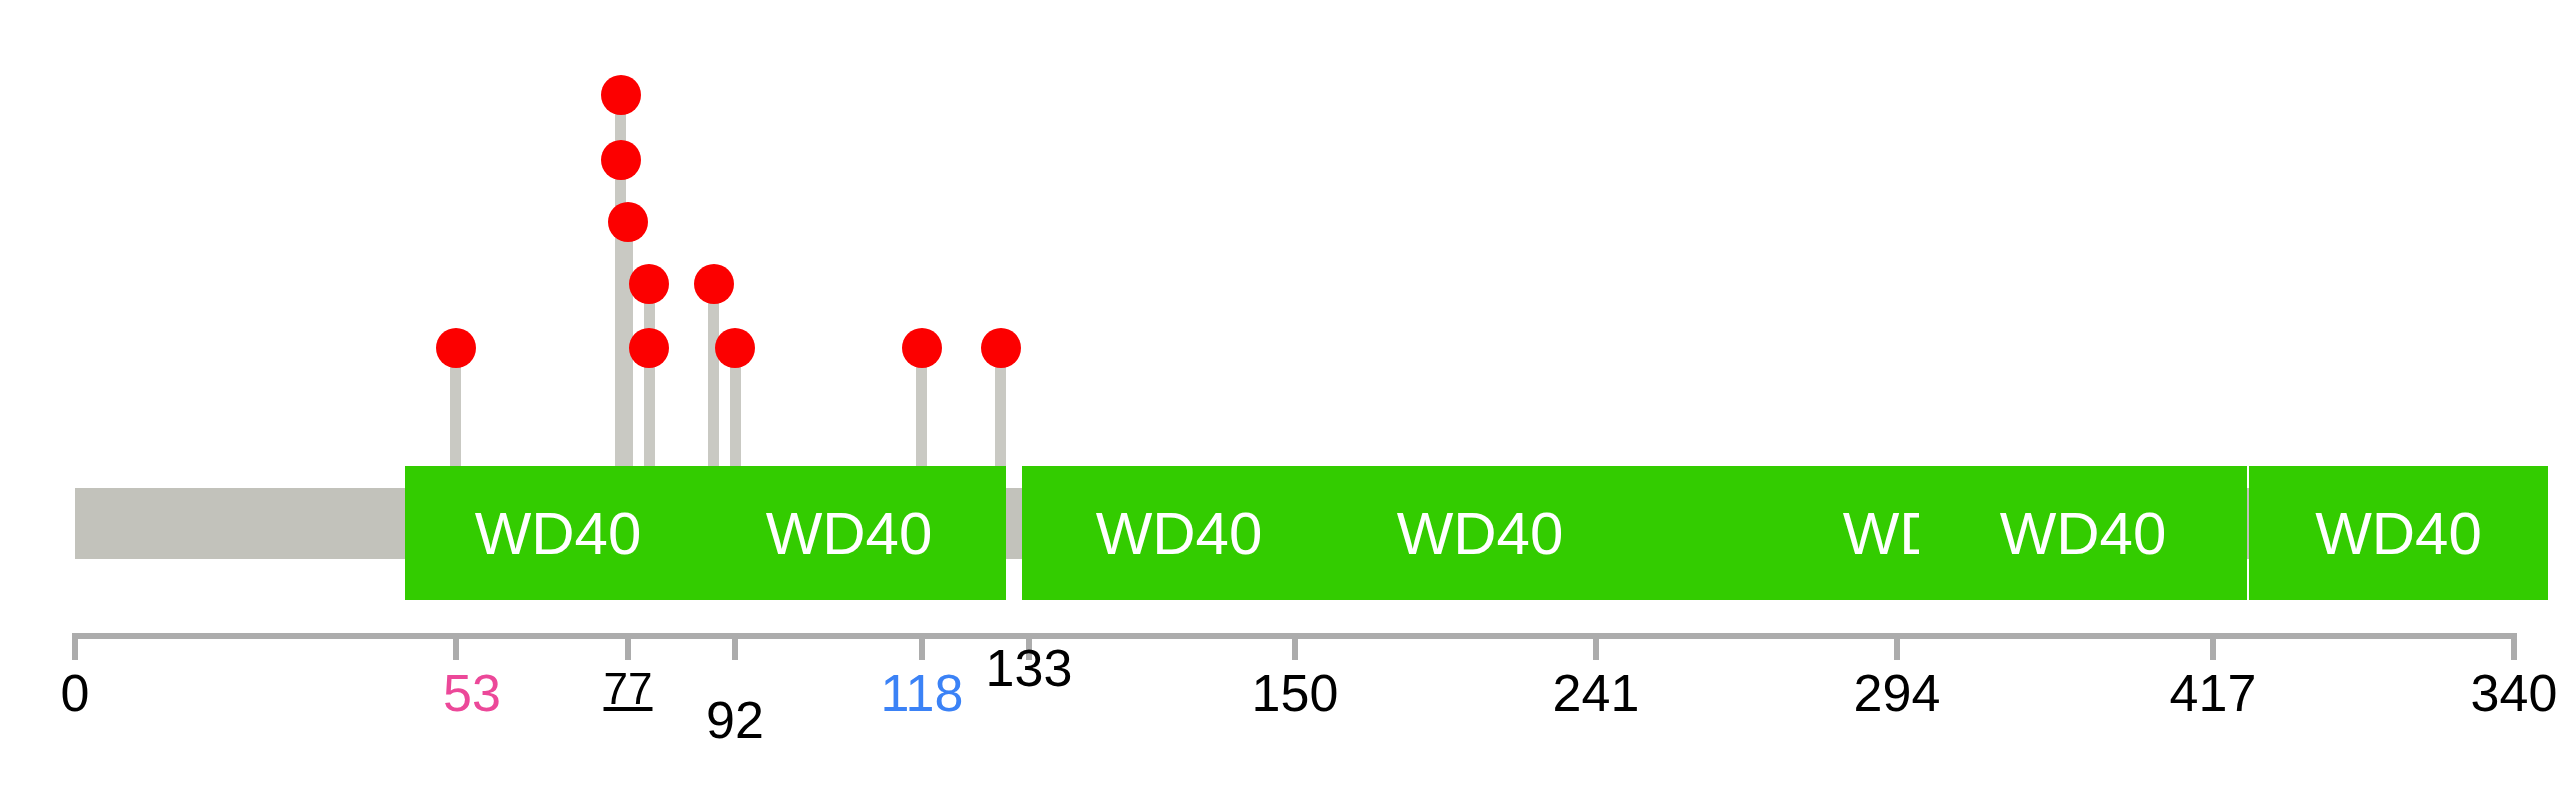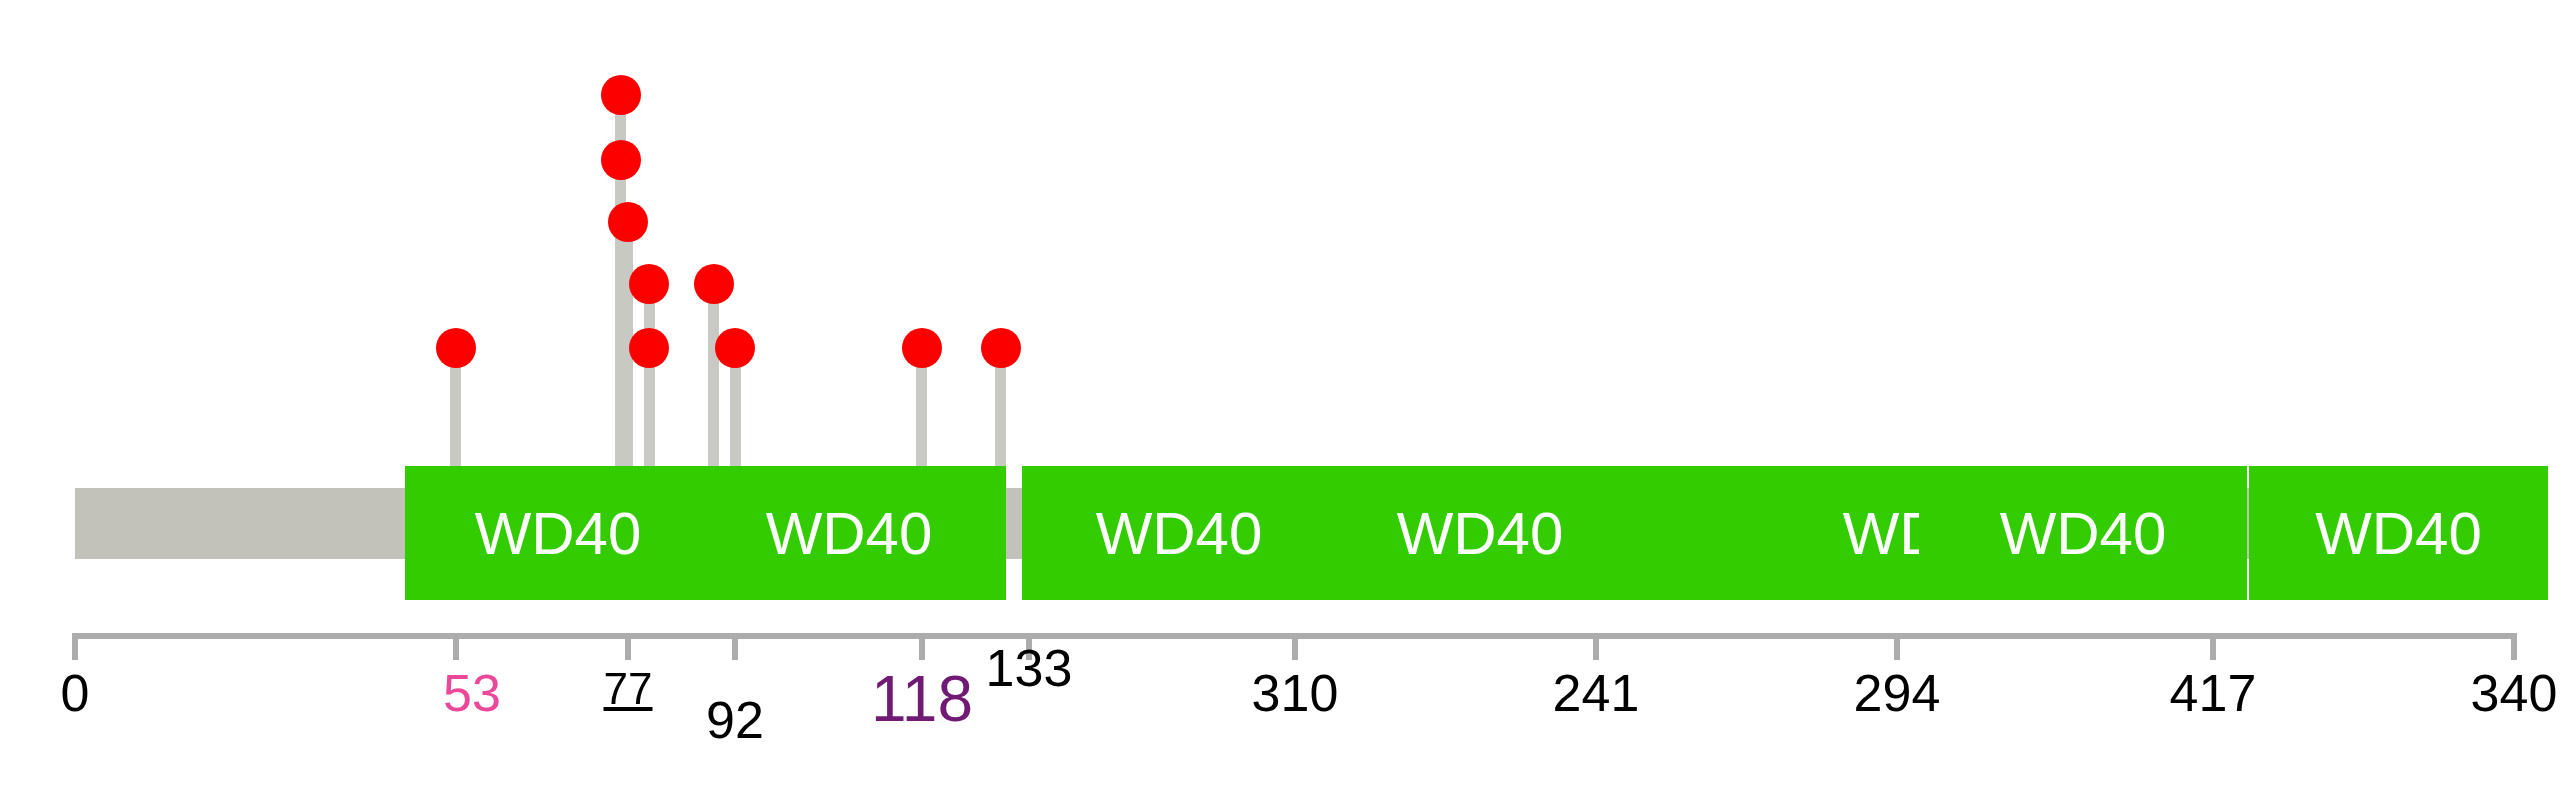--- a/index.html
+++ b/index.html
@@ -94,25 +94,25 @@
       <div class="axis-line" style="left: 75px; top: 633px; width: 2439px; height: 5.8px; background: rgb(172, 172, 172);"></div>
       <div class="axis-tick" style="left: 72px; top: 633px; width: 5.8px; height: 27px; background: rgb(172, 172, 172);"></div>
       <div class="tick-label" style="left: 75px; top: 667px; font-size: 52px; color: rgb(0, 0, 0);">0</div>
       <div class="axis-tick" style="left: 453px; top: 633px; width: 5.8px; height: 27px; background: rgb(172, 172, 172);"></div>
       <div class="tick-label" style="left: 456px; top: 667px; font-size: 52px; color: #ec4899; margin-left: 16px;">53</div>
       <div class="axis-tick" style="left: 625px; top: 633px; width: 5.8px; height: 27px; background: rgb(172, 172, 172);"></div>
       <div class="tick-label" style="left: 628px; top: 667px; font-size: 44px; color: rgb(0, 0, 0); text-decoration: underline;">77</div>
       <div class="axis-tick" style="left: 732px; top: 633px; width: 5.8px; height: 27px; background: rgb(172, 172, 172);"></div>
       <div class="tick-label" style="left: 735px; top: 667px; font-size: 52px; color: rgb(0, 0, 0); margin-top: 27px;">92</div>
       <div class="axis-tick" style="left: 919px; top: 633px; width: 5.8px; height: 27px; background: rgb(172, 172, 172);"></div>
-      <div class="tick-label" style="left: 922px; top: 667px; font-size: 64px; color: #701a75;">118</div>
+      <div class="tick-label" style="left: 922px; top: 667px; font-size: 52px; color: #3b82f6;">118</div>
       <div class="axis-tick" style="left: 1026px; top: 633px; width: 5.8px; height: 27px; background: rgb(172, 172, 172);"></div>
       <div class="tick-label" style="left: 1029px; top: 642px; font-size: 52px; color: rgb(0, 0, 0);">133</div>
       <div class="axis-tick" style="left: 1292px; top: 633px; width: 5.8px; height: 27px; background: rgb(172, 172, 172);"></div>
-      <div class="tick-label" style="left: 1295px; top: 667px; font-size: 52px; color: rgb(0, 0, 0);">310</div>
+      <div class="tick-label" style="left: 1295px; top: 667px; font-size: 52px; color: rgb(0, 0, 0);">150</div>
       <div class="axis-tick" style="left: 1593px; top: 633px; width: 5.8px; height: 27px; background: rgb(172, 172, 172);"></div>
       <div class="tick-label" style="left: 1596px; top: 667px; font-size: 52px; color: rgb(0, 0, 0);">241</div>
       <div class="axis-tick" style="left: 1894px; top: 633px; width: 5.8px; height: 27px; background: rgb(172, 172, 172);"></div>
       <div class="tick-label" style="left: 1897px; top: 667px; font-size: 52px; color: rgb(0, 0, 0);">294</div>
       <div class="axis-tick" style="left: 2210px; top: 633px; width: 5.8px; height: 27px; background: rgb(172, 172, 172);"></div>
       <div class="tick-label" style="left: 2213px; top: 667px; font-size: 52px; color: rgb(0, 0, 0);">417</div>
       <div class="axis-tick" style="left: 2511px; top: 633px; width: 5.8px; height: 27px; background: rgb(172, 172, 172);"></div>
       <div class="tick-label" style="left: 2514px; top: 667px; font-size: 52px; color: rgb(0, 0, 0);">340</div>
     </div>
 </div>

